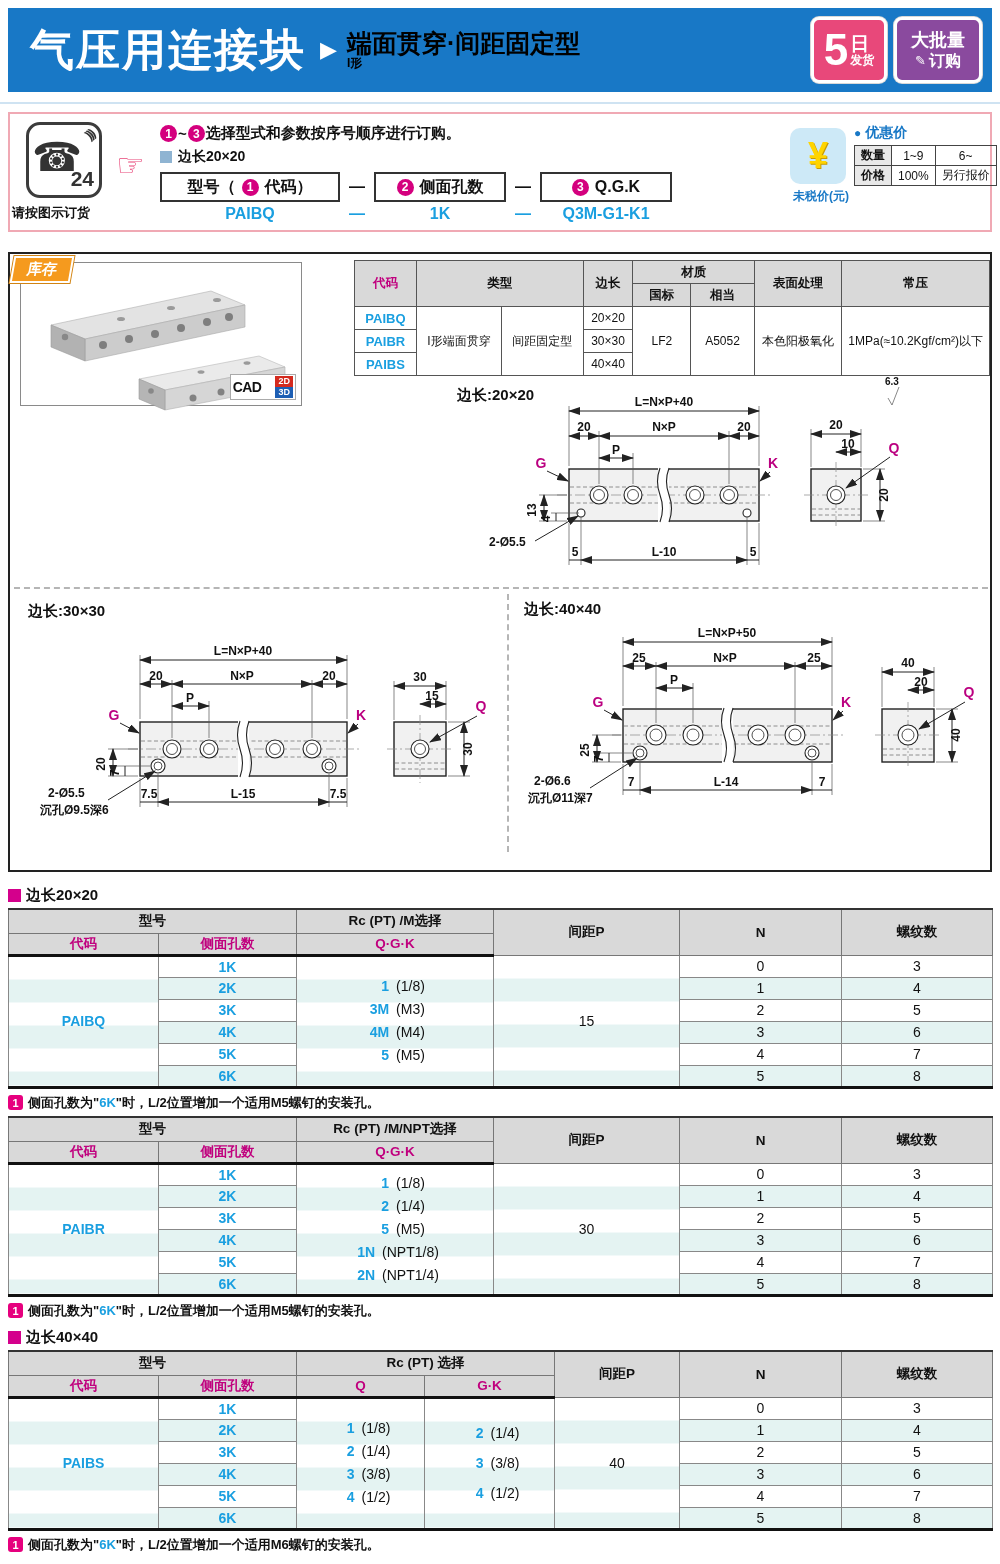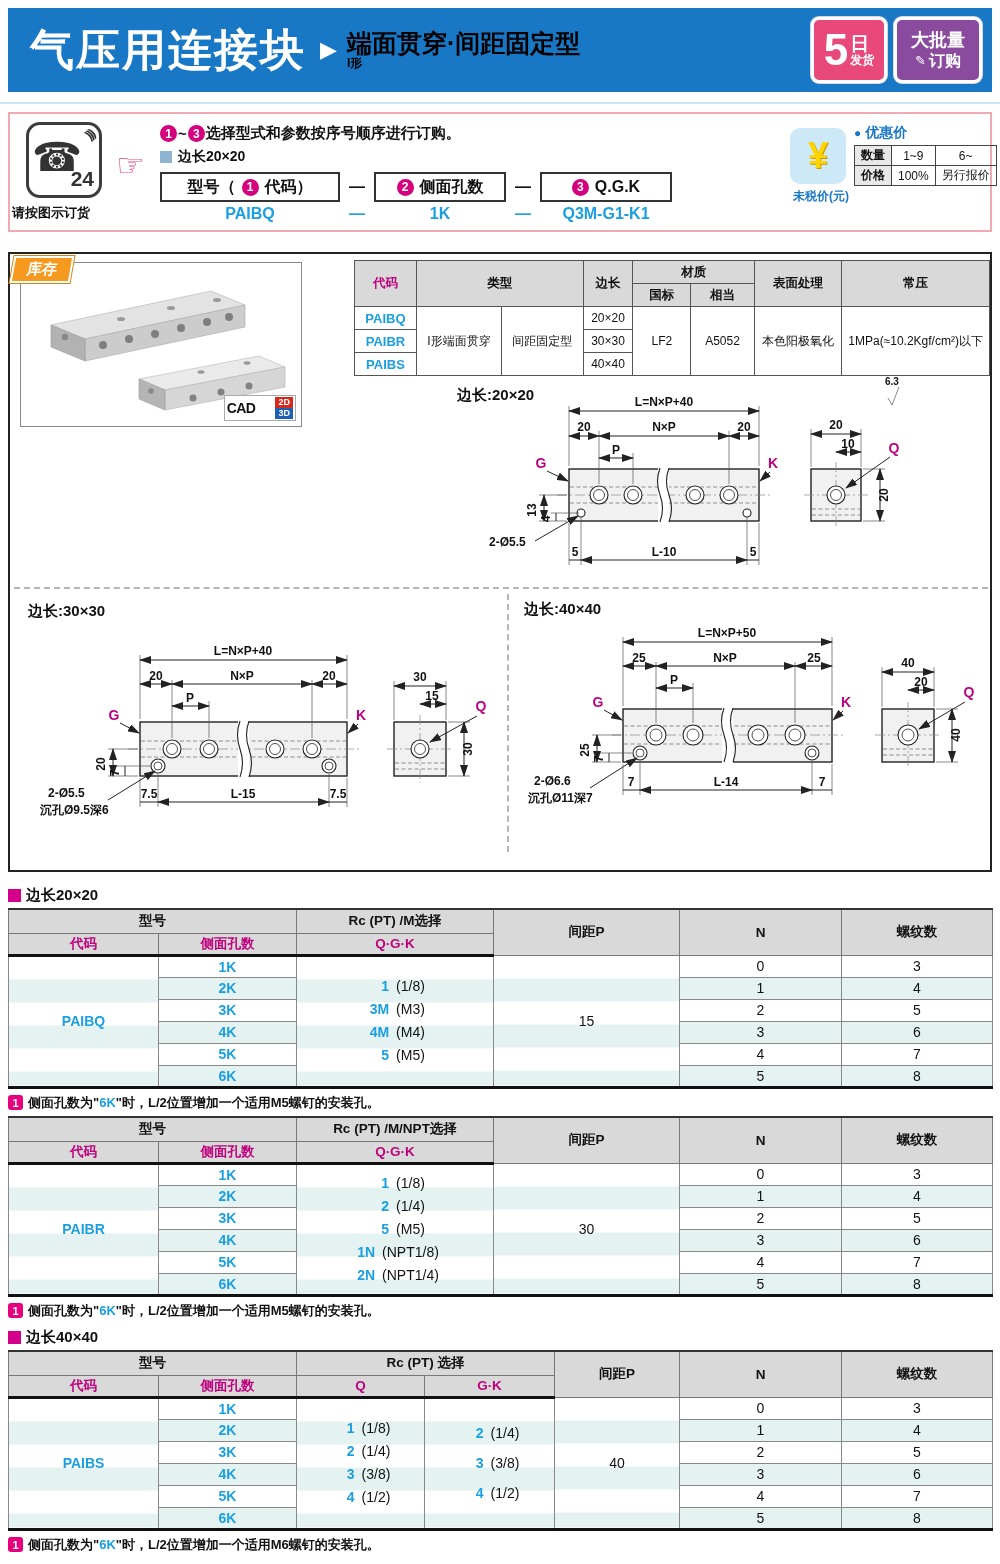--- a/index.html
+++ b/index.html
@@ -53,24 +53,24 @@
 .prright{margin-left:64px}
 .prtitle{color:#1878c6;font-size:14px;font-weight:bold;display:flex;align-items:center;gap:4px}
 .prbullet{font-size:12px}
 .prtable{border-collapse:collapse;margin-top:3px;font-size:12px}
 .prtable td{border:1px solid #444;padding:1px 6px;text-align:center;white-space:nowrap}
 .prtable td.prh{background:#e8e8e8;font-weight:bold}
 
 
 #bigbox{position:absolute;left:8px;top:252px;width:984px;height:620px;border:2px solid #222;background:#fff}
 .stockbadge{position:absolute;left:2px;top:2px;background:#f59a1e;color:#fff;font-weight:bold;font-size:15px;padding:2px 13px;transform:skewX(-10deg);border:2px solid #fff;box-shadow:0 0 0 1px #d18414;z-index:3}
-.photobox{position:absolute;left:10px;top:8px;width:282px;height:165px;border:1px solid #8a8a8a;background:#fff}
+.photobox{position:absolute;left:10px;top:8px;width:282px;height:144px;border:1px solid #8a8a8a;background:#fff}
 .cadbadge{position:absolute;right:5px;bottom:5px;display:flex;align-items:center;background:#fff;border:1px solid #aaa;padding:1px 2px}
 .cadtxt{font-weight:bold;font-size:14px;letter-spacing:-0.5px}
-.cadstack{display:flex;flex-direction:column;margin-left:20px}
+.cadstack{display:flex;flex-direction:column;margin-left:14px}
 .cad2{background:#d42a1e;color:#fff;font-size:9px;font-weight:bold;padding:0 3px;line-height:11px}
 .cad3{background:#1d5fb4;color:#fff;font-size:9px;font-weight:bold;padding:0 3px;line-height:11px}
 
 .spectable{position:absolute;left:344px;top:6px;border-collapse:collapse;font-size:12px;table-layout:fixed}
 .spectable th{background:#d9d9d9;border:1px solid #555;font-weight:bold;font-size:12.5px;height:23px;padding:0 2px}
 .spectable td{border:1px solid #555;text-align:center;height:23px;padding:0 2px;background:#fff}
 .spectable .mg{color:#c0007e}
 .spectable .code{color:#1a9fe0;font-weight:bold;font-size:13px}
 
 .draw{position:absolute}

